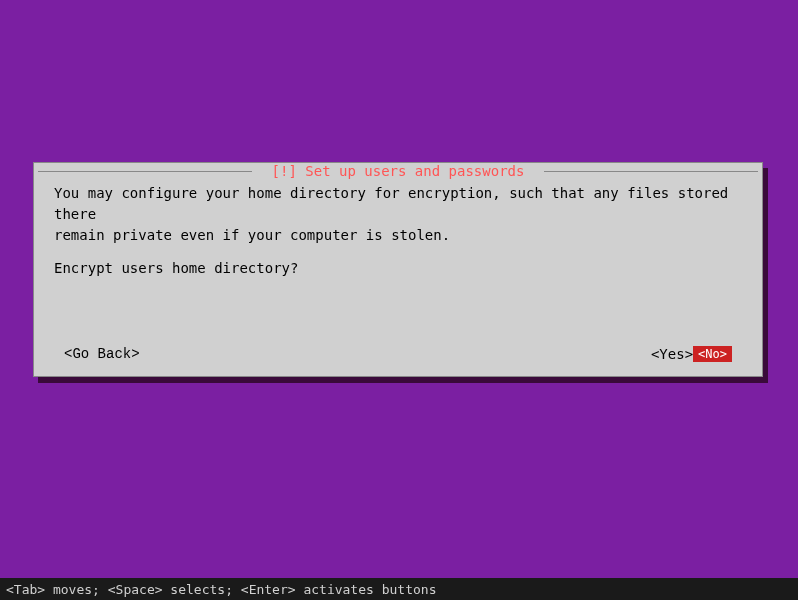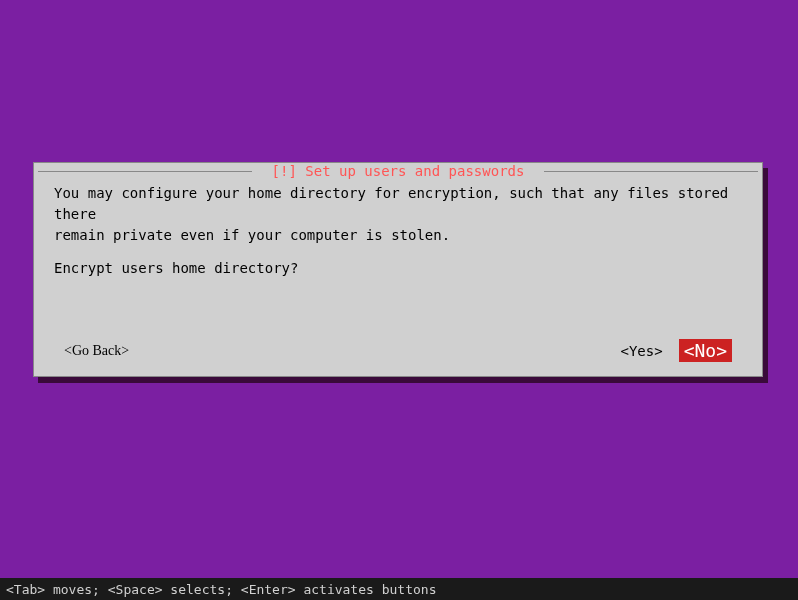--- a/index.html
+++ b/index.html
@@ -95,46 +95,45 @@
       left: 0;
       right: 0;
       display: flex;
       justify-content: space-between;
       align-items: center;
       padding: 0 30px;
     }
 
     .btn-go-back {
       color: #000;
-      font-family: Liberation Serif, serif;
+      font-family: Liberation Mono, monospace;
       font-size: 14px;
       background: transparent;
       border: none;
       cursor: pointer;
     }
 
     .btn-right {
       display: flex;
-      gap: 16px;
       align-items: center;
     }
 
     .btn-yes {
       color: #000;
       font-family: monospace;
       font-size: 14px;
       background: transparent;
       border: none;
       cursor: pointer;
     }
 
     .btn-no {
       color: #fff;
       font-family: monospace;
-      font-size: 18px;
+      font-size: 12px;
       background-color: #cc2222;
       border: none;
       cursor: pointer;
       padding: 1px 5px;
     }
 
     .status-bar {
       position: absolute;
       bottom: 0;
       left: 0;

